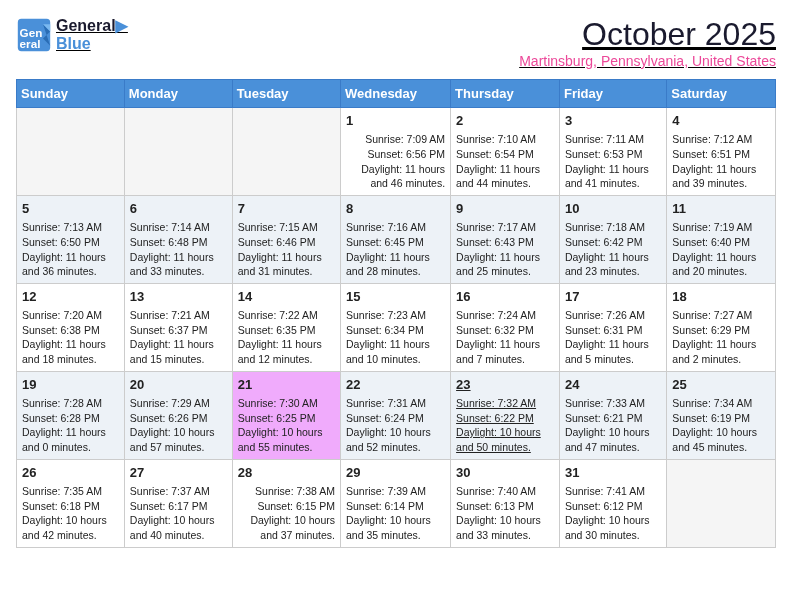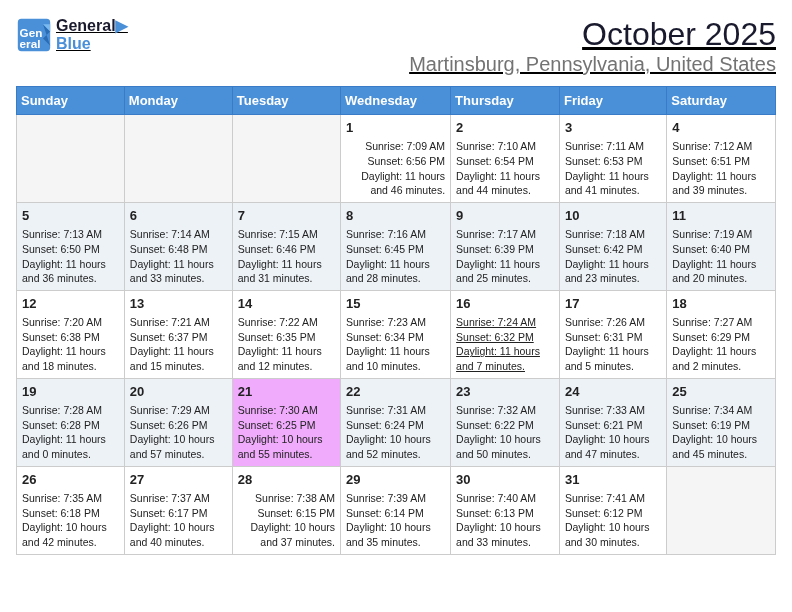--- a/index.html
+++ b/index.html
@@ -28,22 +28,22 @@
     }
     .title-block {
       text-align: right;
     }
     .month-title {
       font-size: 32px;
       font-weight: normal;
       color: #1a1a2e;
     }
     .location {
-      font-size: 20px;
-      color: #737373;
+      font-size: 14px;
+      color: #ec4899;
     }
     .calendar {
       width: 100%;
       border-collapse: collapse;
       font-size: 11px;
     }
     .calendar th {
       background: #4a90d9;
       color: #fff;
       padding: 6px 4px;
@@ -159,21 +159,21 @@
         </td>
         <td style="background: rgb(237, 242, 247);">
           <span class="day-num">8</span>
           <div class="day-info" style="white-space: pre-line;">Sunrise: 7:16 AM
 Sunset: 6:45 PM
 Daylight: 11 hours and 28 minutes.</div>
         </td>
         <td style="background: rgb(237, 242, 247);">
           <span class="day-num">9</span>
           <div class="day-info" style="white-space: pre-line;">Sunrise: 7:17 AM
-Sunset: 6:39 PM
+Sunset: 6:43 PM
 Daylight: 11 hours and 25 minutes.</div>
         </td>
         <td style="background: rgb(237, 242, 247);">
           <span class="day-num">10</span>
           <div class="day-info" style="white-space: pre-line;">Sunrise: 7:18 AM
 Sunset: 6:42 PM
 Daylight: 11 hours and 23 minutes.</div>
         </td>
         <td style="background: rgb(237, 242, 247);">
           <span class="day-num">11</span>
@@ -202,21 +202,21 @@
 Daylight: 11 hours and 12 minutes.</div>
         </td>
         <td>
           <span class="day-num">15</span>
           <div class="day-info" style="white-space: pre-line;">Sunrise: 7:23 AM
 Sunset: 6:34 PM
 Daylight: 11 hours and 10 minutes.</div>
         </td>
         <td>
           <span class="day-num">16</span>
-          <div class="day-info" style="white-space: pre-line; text-decoration: underline;">Sunrise: 7:24 AM
+          <div class="day-info" style="white-space: pre-line;">Sunrise: 7:24 AM
 Sunset: 6:32 PM
 Daylight: 11 hours and 7 minutes.</div>
         </td>
         <td>
           <span class="day-num">17</span>
           <div class="day-info" style="white-space: pre-line;">Sunrise: 7:26 AM
 Sunset: 6:31 PM
 Daylight: 11 hours and 5 minutes.</div>
         </td>
         <td>
@@ -244,21 +244,21 @@
           <div class="day-info" style="white-space: pre-line;">Sunrise: 7:30 AM
 Sunset: 6:25 PM
 Daylight: 10 hours and 55 minutes.</div>
         </td>
         <td style="background: rgb(237, 242, 247);">
           <span class="day-num">22</span>
           <div class="day-info" style="white-space: pre-line;">Sunrise: 7:31 AM
 Sunset: 6:24 PM
 Daylight: 10 hours and 52 minutes.</div>
         </td>
-        <td style="background: rgb(237, 242, 247);">
+        <td style="background: rgb(237, 242, 247); text-decoration: underline;">
           <span class="day-num">23</span>
           <div class="day-info" style="white-space: pre-line;">Sunrise: 7:32 AM
 Sunset: 6:22 PM
 Daylight: 10 hours and 50 minutes.</div>
         </td>
         <td style="background: rgb(237, 242, 247);">
           <span class="day-num">24</span>
           <div class="day-info" style="white-space: pre-line;">Sunrise: 7:33 AM
 Sunset: 6:21 PM
 Daylight: 10 hours and 47 minutes.</div>

